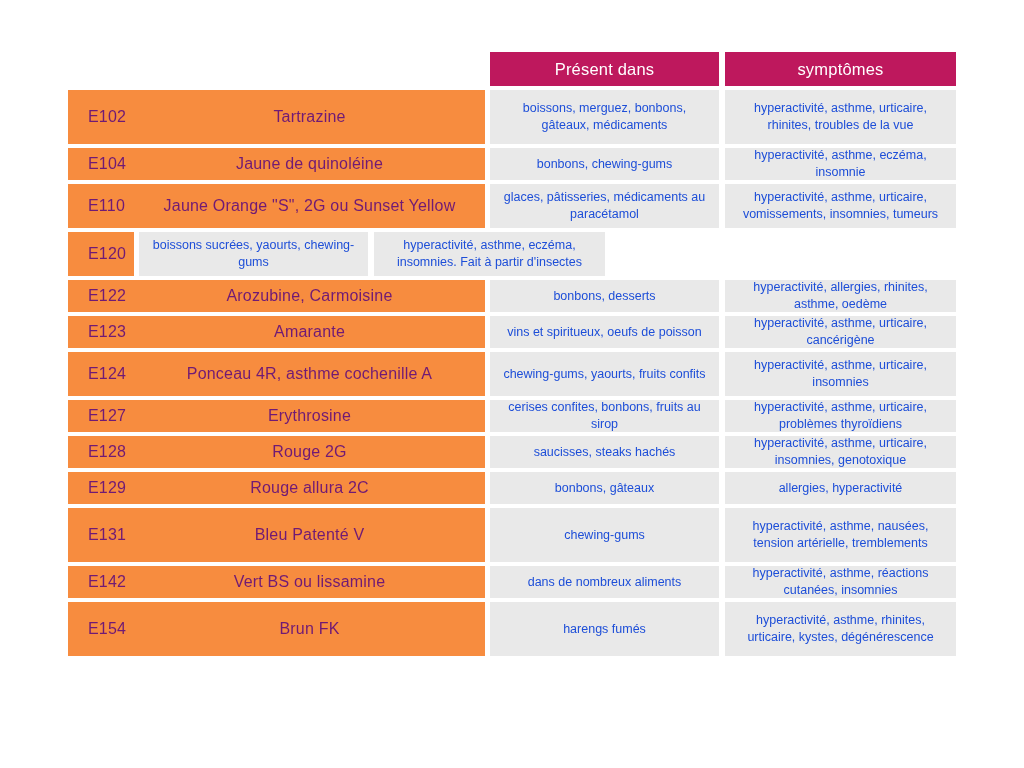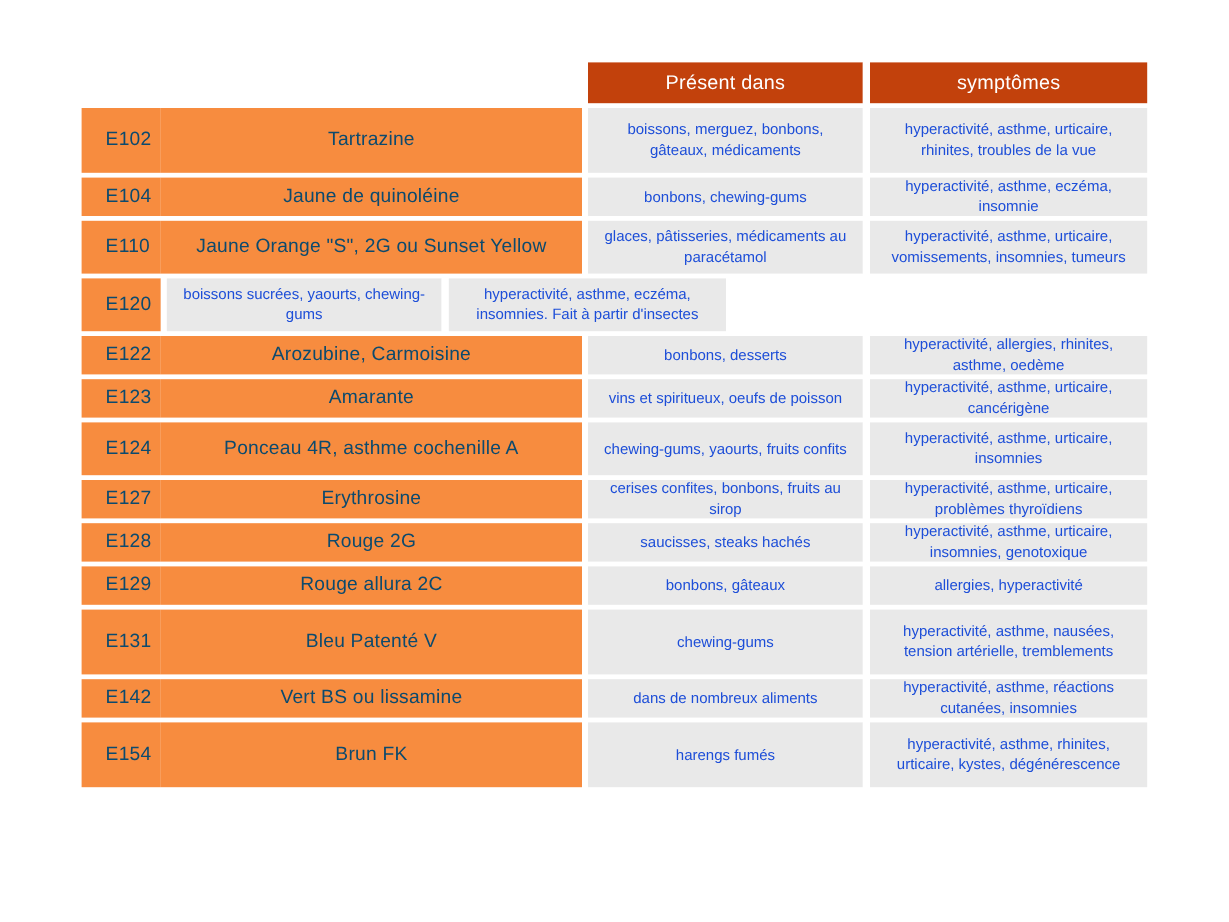--- a/index.html
+++ b/index.html
@@ -45,35 +45,35 @@
   .c-gap2      { width: 6px;   flex: 0 0 6px;   background: #ffffff; }
   .c-symptomes { width: 231px; flex: 0 0 231px; }
 
   
   .header-row .c-code,
   .header-row .c-name {
     background: #ffffff;
   }
   .header-row .c-present,
   .header-row .c-symptomes {
-    background: #c2410c;
+    background: #be185d;
     color: #ffffff;
     font-size: 16.5px;
     display: flex;
     align-items: center;
     justify-content: center;
     height: 34px;
     letter-spacing: 0.2px;
   }
 
   
   .body-row .c-code,
   .body-row .c-name {
     background: #f78c3f;
-    color: #0c4a6e;
+    color: #701a75;
     display: flex;
     align-items: center;
     font-size: 16px;
     letter-spacing: 0.2px;
   }
   .body-row .c-code {
     justify-content: flex-start;
     padding-left: 20px;
     box-sizing: border-box;
   }

